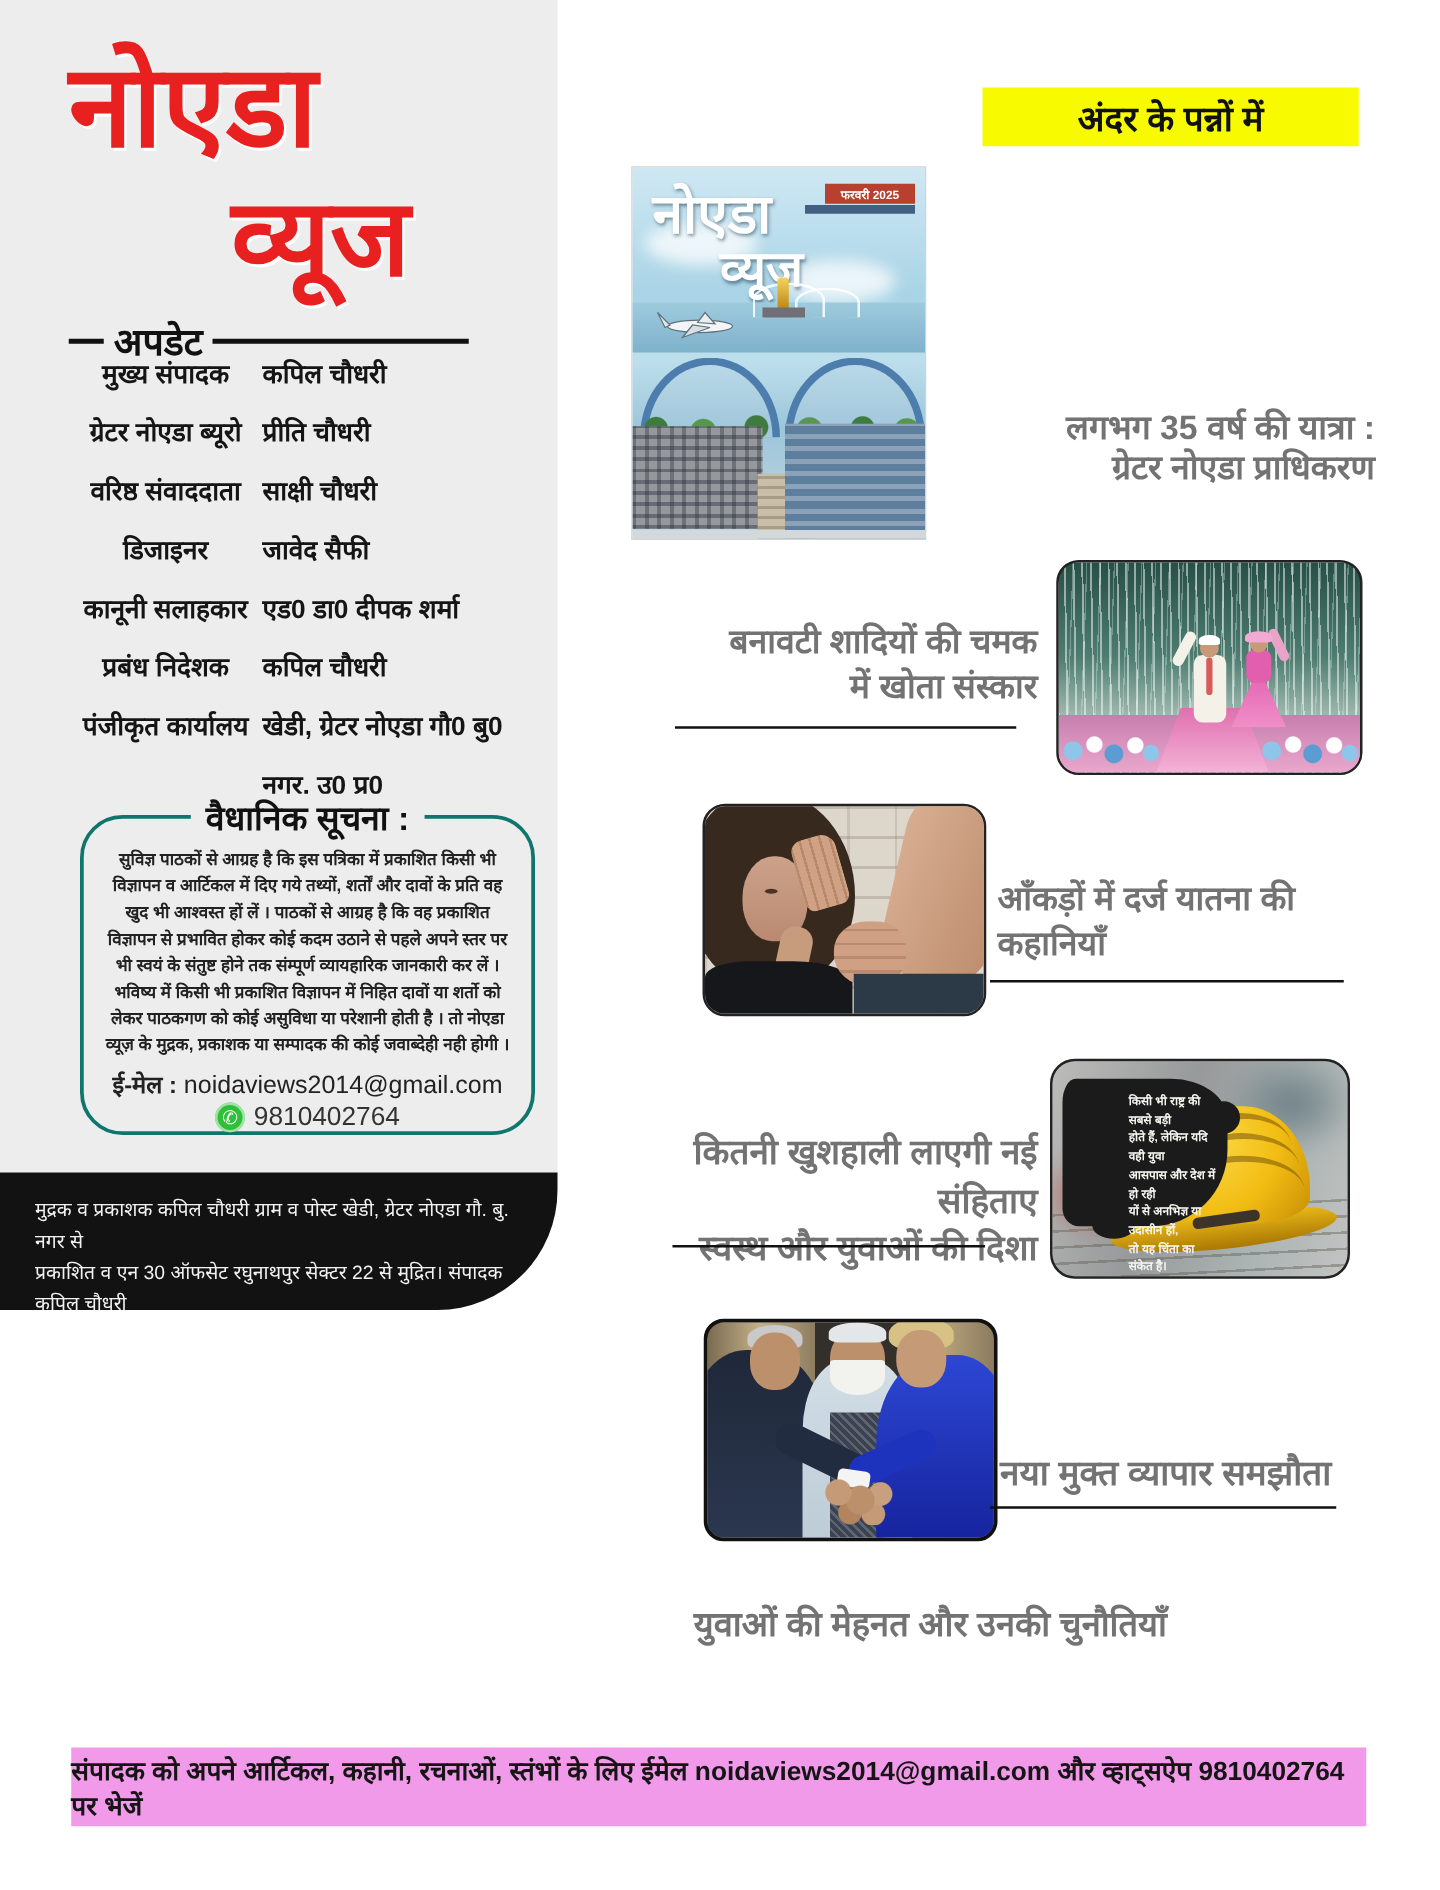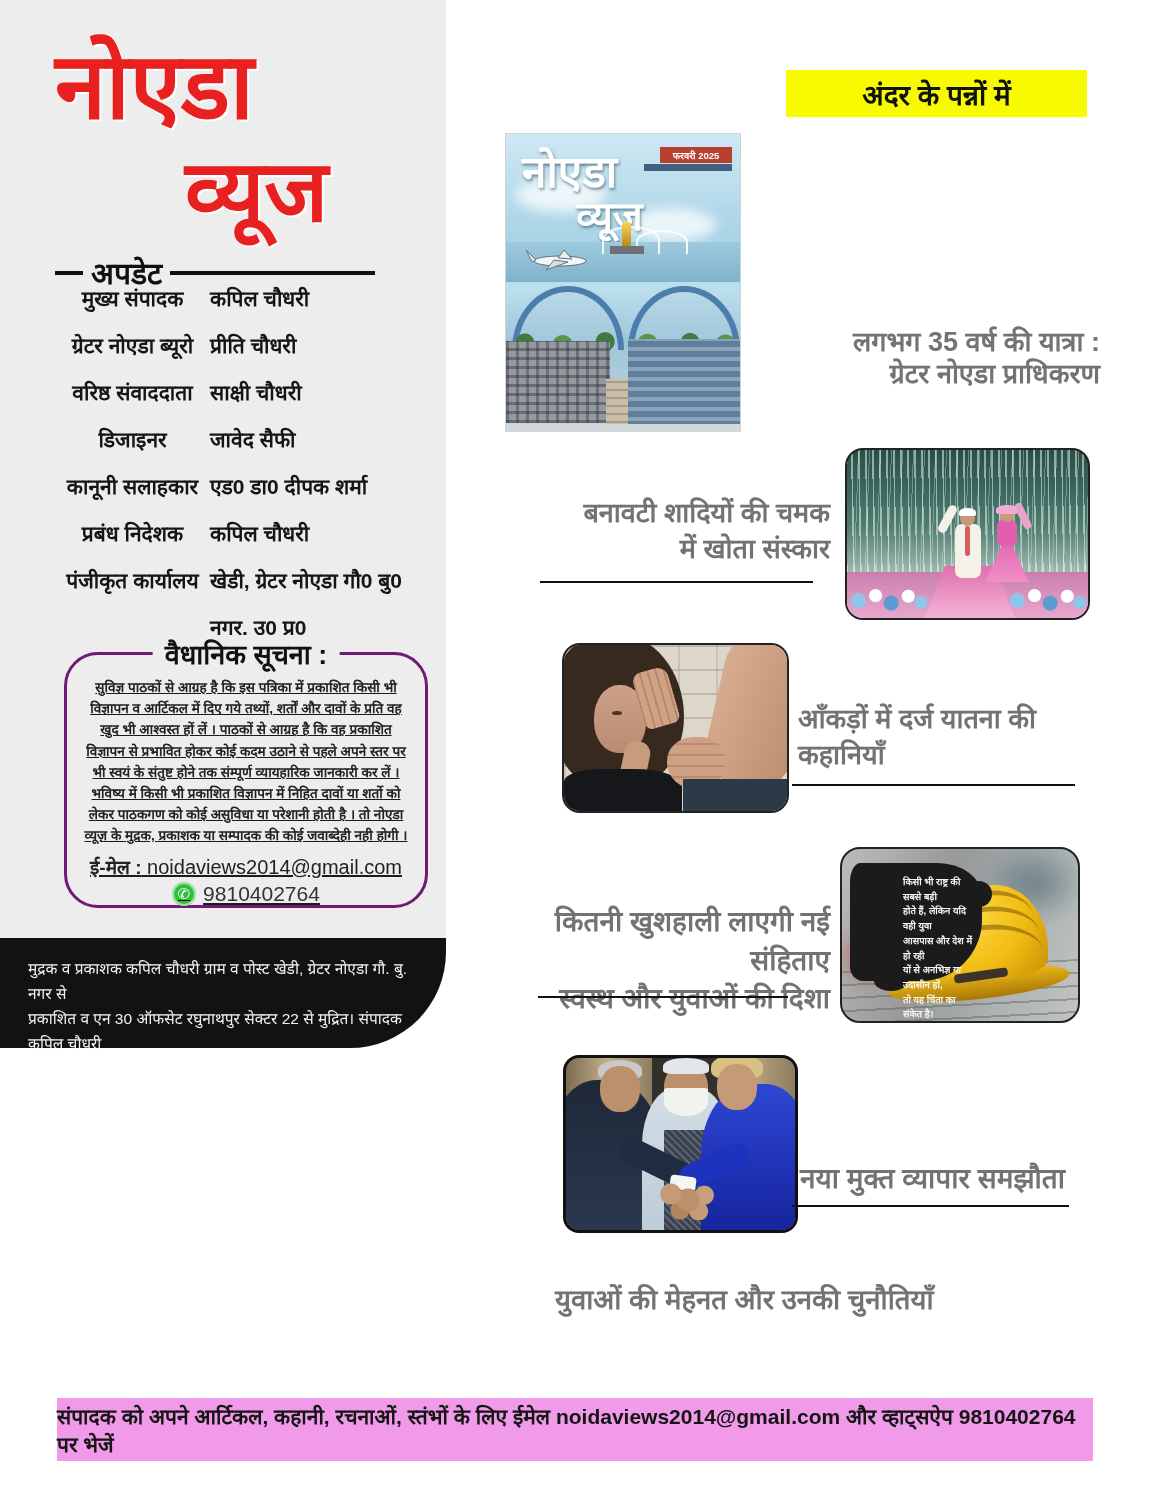--- a/index.html
+++ b/index.html
@@ -16,22 +16,22 @@
   .update-row{left:55px;top:252px;width:320px;display:flex;align-items:center;gap:8px;}
   .update-dash{width:28px;height:4px;background:#111;}
   .update-line{flex:1;height:4px;background:#111;}
   .update-label{font-size:30px;font-weight:700;color:#111;white-space:nowrap;}
   .staff{left:55px;top:284px;width:360px;text-align:center;}
   .staff-row{display:flex;margin-bottom:19px;}
   .s-label{width:155px;font-size:21px;font-weight:600;color:#151515;flex:none;}
   .s-value{font-size:21px;font-weight:600;color:#151515;}
 
   
-  .legal-box{left:64px;top:652px;width:358px;height:250px;border:3px solid #701a75;
-             border-radius:34px;text-decoration:underline;}
+  .legal-box{left:64px;top:652px;width:358px;height:250px;border:3px solid #0f766e;
+             border-radius:34px;}
   .legal-heading{position:absolute;top:-20px;left:50%;transform:translateX(-50%);
                  background:#ededed;padding:0 12px;font-size:27px;font-weight:700;
                  color:#111;white-space:nowrap;}
   .legal-body{padding:22px 14px 0 14px;font-size:13.6px;line-height:1.56;font-weight:600;
               text-align:center;color:#222;}
   .legal-email{margin-top:7px;text-align:center;font-size:20px;color:#222;}
   .legal-email b{font-size:19px;font-weight:700;}
   .legal-phone{margin-top:2px;display:flex;align-items:center;justify-content:center;gap:7px;
                font-size:21px;color:#333;}
   .wa-icon{width:24px;height:24px;border-radius:50%;background:#2fbf3b;color:#fff;

